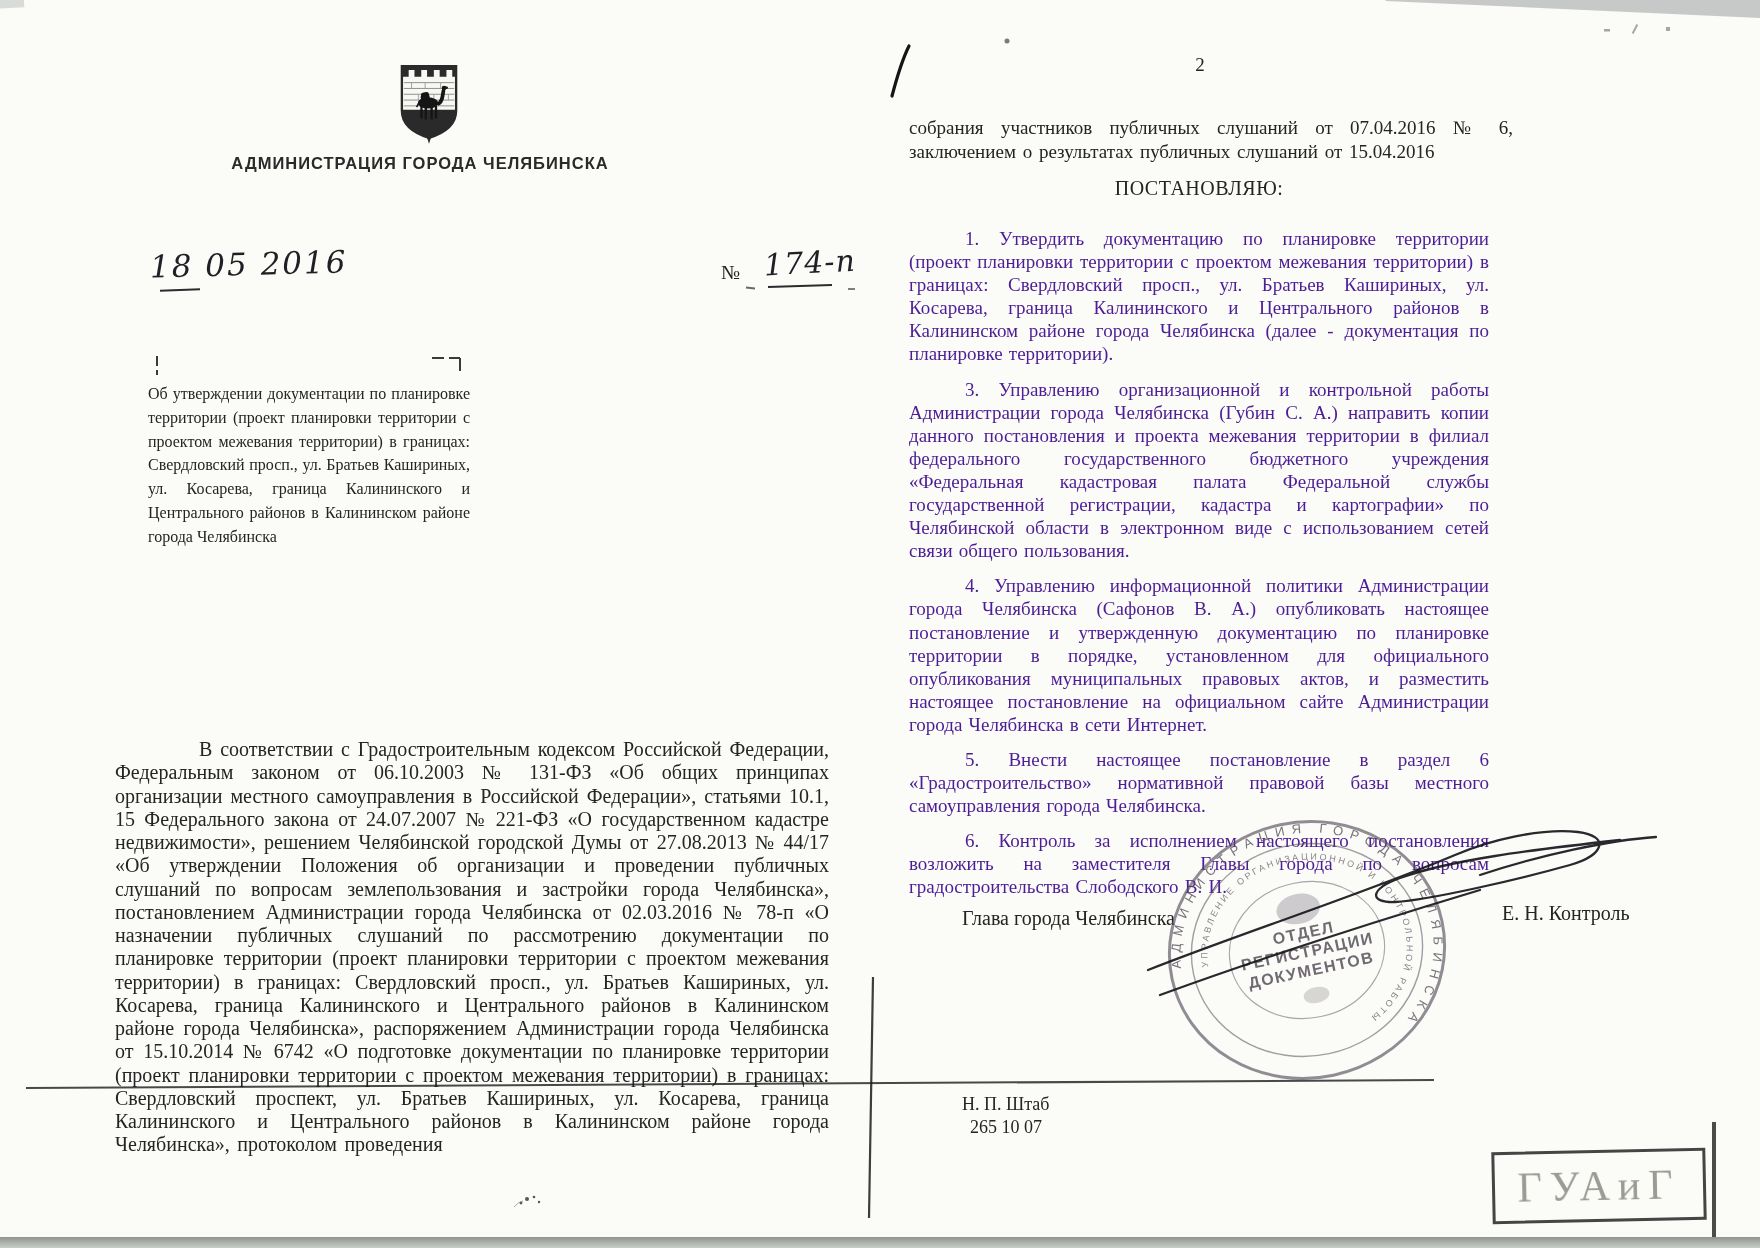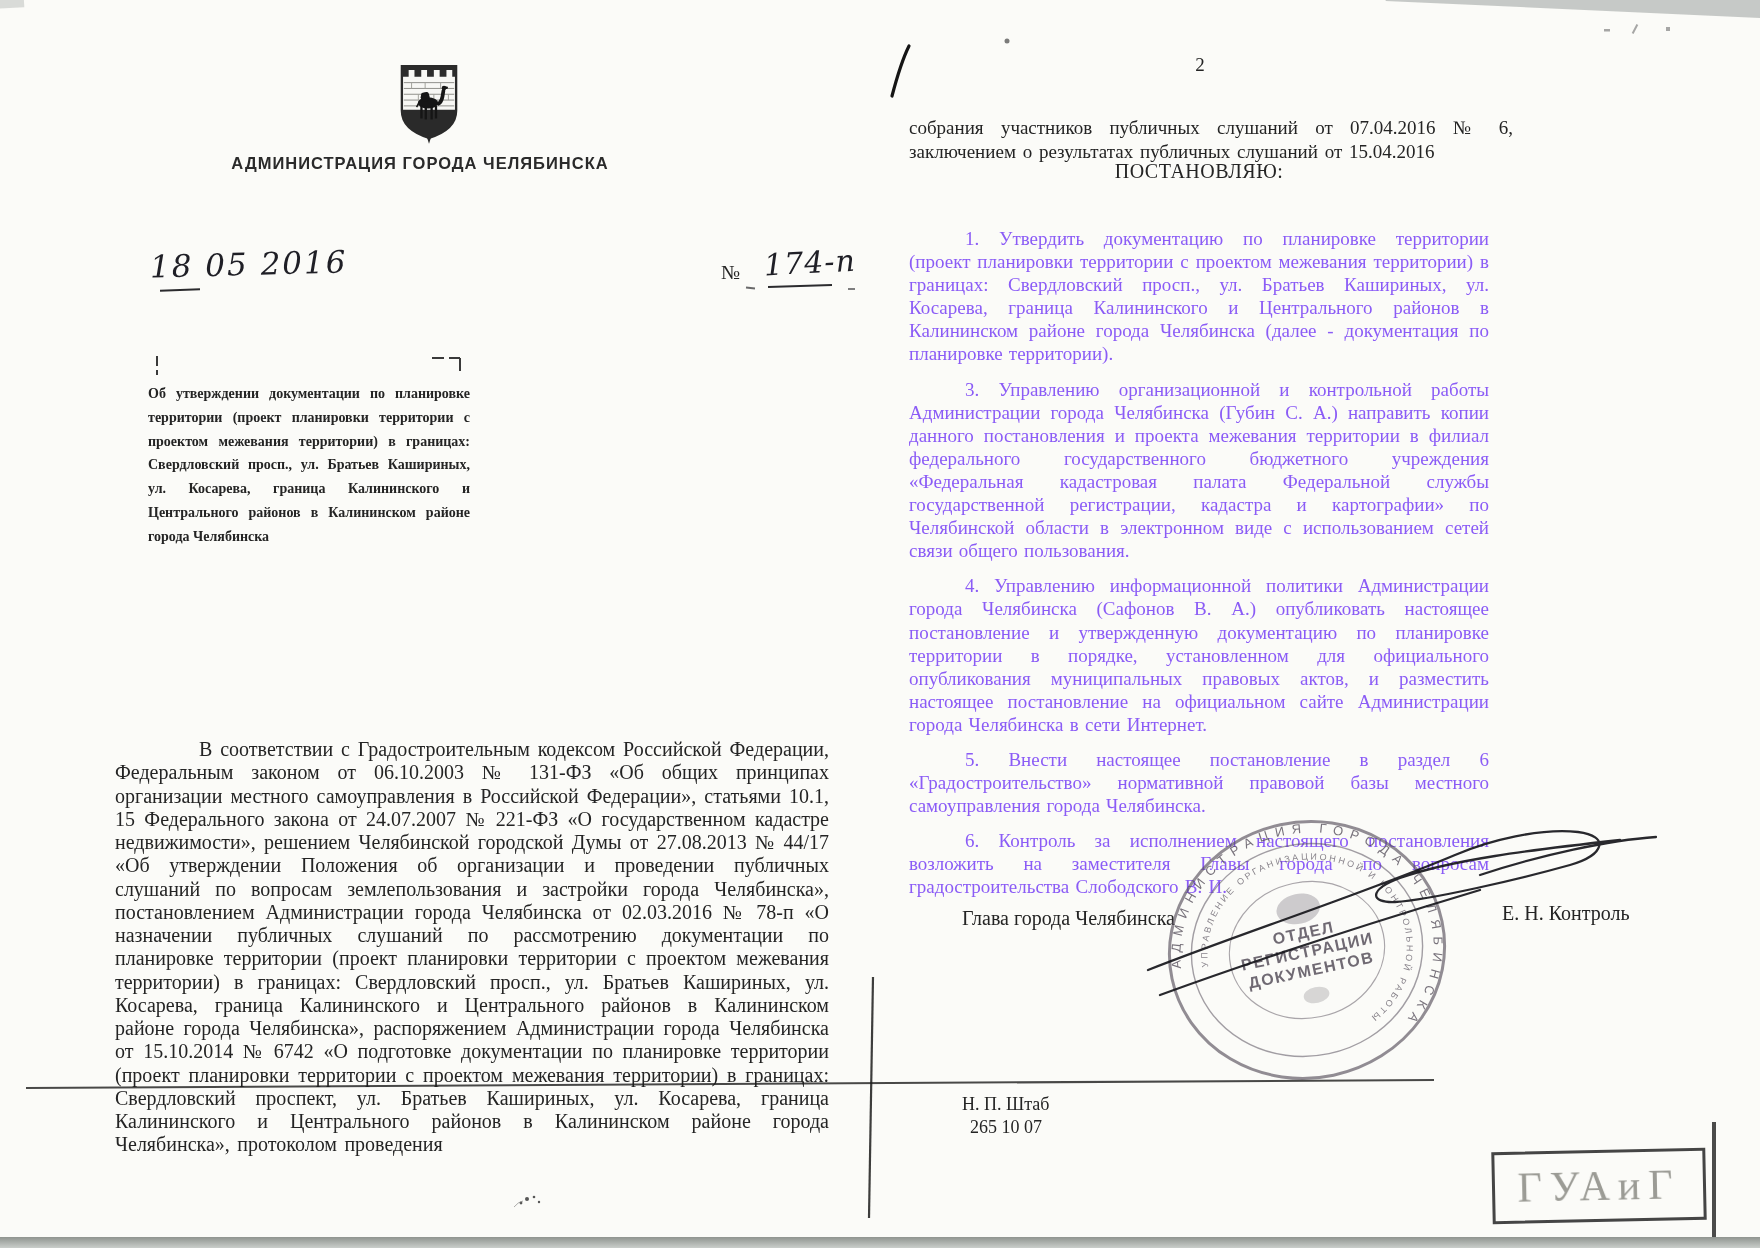--- a/index.html
+++ b/index.html
@@ -12,30 +12,30 @@
   .just{text-align:justify;text-justify:inter-word;}
   p{margin:12px;}
   
   .org-name{left:220px;top:154px;width:400px;text-align:center;font-size:16.5px;
             font-weight:700;letter-spacing:1px;}
   .doc-type{left:180px;top:184px;width:480px;text-align:center;font-size:26px;
             font-weight:600;letter-spacing:4px;}
   .hw-date{left:150px;top:246px;font-size:31px;letter-spacing:2px;transform:rotate(-1.5deg);}
   .num-label{left:721px;top:261px;font-size:20px;}
   .hw-num{left:764px;top:245px;font-size:30px;letter-spacing:1px;transform:rotate(-3deg);}
-  .title-block{left:148px;top:382px;width:322px;font-size:14px;line-height:23.8px;font-weight:bold;}
+  .title-block{left:148px;top:382px;width:322px;font-size:16px;line-height:23.8px;}
   .left-body{left:103px;top:726px;width:714px;font-size:20px;line-height:23.25px;
              text-indent:84px;word-spacing:2.5px;}
   
   .pagenum{left:1100px;top:54px;width:200px;text-align:center;font-size:19px;}
   .intro{left:897px;top:104px;width:604px;font-size:19px;line-height:23.5px;word-spacing:2px;}
-  .resolve{left:897px;top:160px;width:604px;text-align:center;font-size:20px;letter-spacing:.5px;}
+  .resolve{left:897px;top:177px;width:604px;text-align:center;font-size:20px;letter-spacing:.5px;}
   .items{left:897px;top:215px;width:604px;}
   .items p{font-size:19px;line-height:23.1px;text-indent:56px;word-spacing:1.5px;
-           text-align:justify;color:#8b5cf6;}
+           text-align:justify;color:#4c1d95;}
   .sig-pos{left:962px;top:907px;font-size:20px;}
   .sig-name{left:1502px;top:902px;font-size:20px;}
   .exec1{left:962px;top:1094px;font-size:18px;}
   .exec2{left:962px;top:1117px;font-size:18px;margin-left:8px;}
   
   .guaig{left:1492px;top:1150px;width:208px;height:66px;border:3px solid #454545;
          transform:rotate(-1.2deg);display:flex;align-items:center;justify-content:center;
          background:transparent;}
   .guaig span{font-size:42px;letter-spacing:8px;color:#9b9b95;
               font-family:"Liberation Serif",serif;filter:blur(.4px);}

